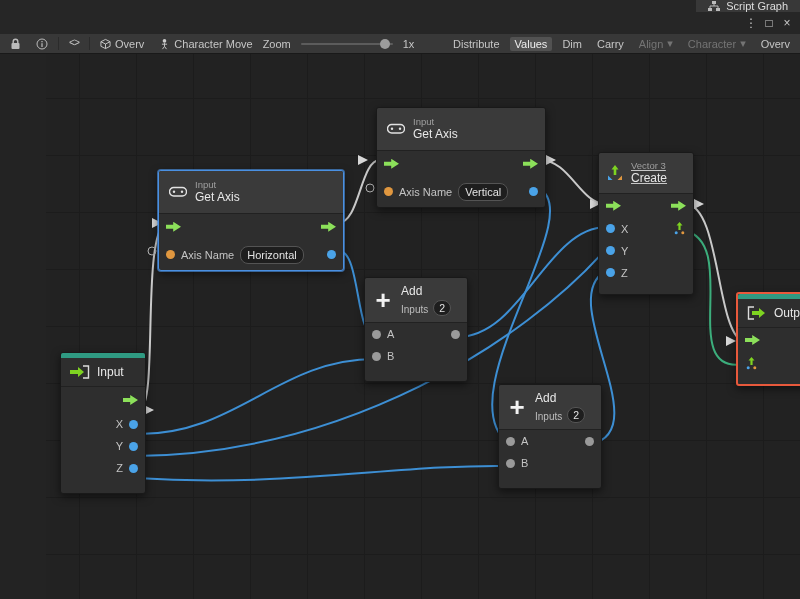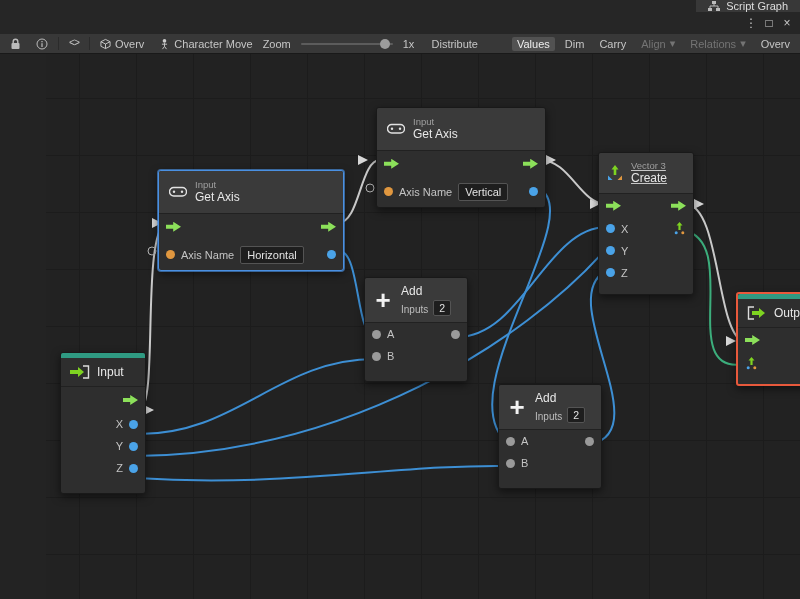--- a/index.html
+++ b/index.html
@@ -8,21 +8,21 @@
 
   
   #tabbar { height:34px; background:#262626; display:flex; align-items:flex-end;flex-direction:column; }
   .tab { display:flex; align-items:center; gap:6px; padding:0 12px; background:#383838; color:#dddddd; font-size:11px; }
   .window-controls { margin-left:auto; display:flex; align-items:center; padding-right:4px; color:#c8c8c8; }
   .window-controls span { width:18px; text-align:center; font-size:12px; line-height:22px; }
 
   
   #toolbar { height:20px; background:#383838; border-bottom:1px solid #191919; display:flex; align-items:center; font-size:11px; color:#c6c6c6; padding:0 5px; gap:5px; white-space:nowrap; }
   .tb-btn { display:flex; align-items:center; gap:4px; padding:1px 5px; border-radius:2px; }
-  .tb-btn.active { background:#525252; color:#eeeeee;margin-left:24px; }
+  .tb-btn.active { background:#525252; color:#eeeeee; }
   .tb-btn.disabled { color:#747474; }
   .tb-sep { width:1px; height:13px; background:#2b2b2b; }
   .zoom-track { width:92px; height:2px; background:#5c5c5c; position:relative; margin:0 5px; border-radius:1px; }
   .zoom-knob { position:absolute; right:3px; top:-4px; width:10px; height:10px; border-radius:50%; background:#9c9c9c; }
   .mono { font-family:"Liberation Mono",monospace; font-size:10px; letter-spacing:-1px; }
 
   
   #canvas { position:relative; width:800px; height:557px; background-color:#222222;
     background-image:linear-gradient(#1c1c1c 1px, transparent 1px),linear-gradient(90deg,#1c1c1c 1px, transparent 1px);
     background-size:57px 57px; background-position:-24px -13px; overflow:hidden;margin-left:46px; }
@@ -42,21 +42,21 @@
   .row22 { height:22px; }
   .flow-row { justify-content:space-between; }
   .end-row { justify-content:flex-end; }
   .flow-arrow { width:15px; height:10px; background:#8ce05a; flex:0 0 auto;
                 clip-path:polygon(0 30%,48% 30%,48% 0,100% 50%,48% 100%,48% 70%,0 70%); }
   .dot { width:9px; height:9px; border-radius:50%; flex:0 0 auto; }
   .dot.blue { background:#4aa3e8; }
   .dot.orange { background:#e0973f; }
   .dot.gray { background:#9a9a9a; }
   .push-right { margin-left:auto; }
-  .value-field { background:#1e1e1e; border:1px solid #545454; padding:1px 6px; border-radius:2px;
+  .value-field { background:#1e1e1e; border:1px solid #545454; padding:1px 6px; border-radius:8px;
                  color:#e2e2e2; font-size:11px; line-height:14px; }
   .value-field.small { padding:0 5px; font-size:10.5px; }
   .plus-icon { font-size:26px; color:#f2f2f2; line-height:22px; width:20px; text-align:center; font-weight:bold; }
   .inputs-line { display:flex; align-items:flex-end; gap:5px; font-size:10px; color:#bdbdbd; margin-top:2px; }
   .event-strip { height:5px; background:#2f9a82; border-radius:2px 2px 0 0; }
   .event-header { display:flex; align-items:center; gap:7px; padding:7px 9px; border-bottom:1px solid #212121; }
   .event-title { font-size:12px; color:#e8e8e8; }
   .node-footer { height:14px; }
 </style>
 </head>
@@ -117,21 +117,21 @@
 
   <span class="tb-btn" style="margin-left:auto">Distribute</span>
   <span class="tb-btn active">Values</span>
   <span class="tb-btn">Dim</span>
   <span class="tb-btn">Carry</span>
   <span class="tb-btn disabled">
     <span>Align</span>
     <span>▾</span>
   </span>
   <span class="tb-btn disabled">
-    <span>Relations</span>
+    <span>Character</span>
     <span>▾</span>
   </span>
   <span class="tb-btn">Overv</span>
 </div>
 
 <div id="canvas">
 
   <svg id="edges" width="800" height="557" viewBox="0 0 800 557">
 
     <path d="M 94 356 C 112 348, 96 192, 118 169" stroke="#c9c9c9" stroke-width="2" fill="none"></path>

